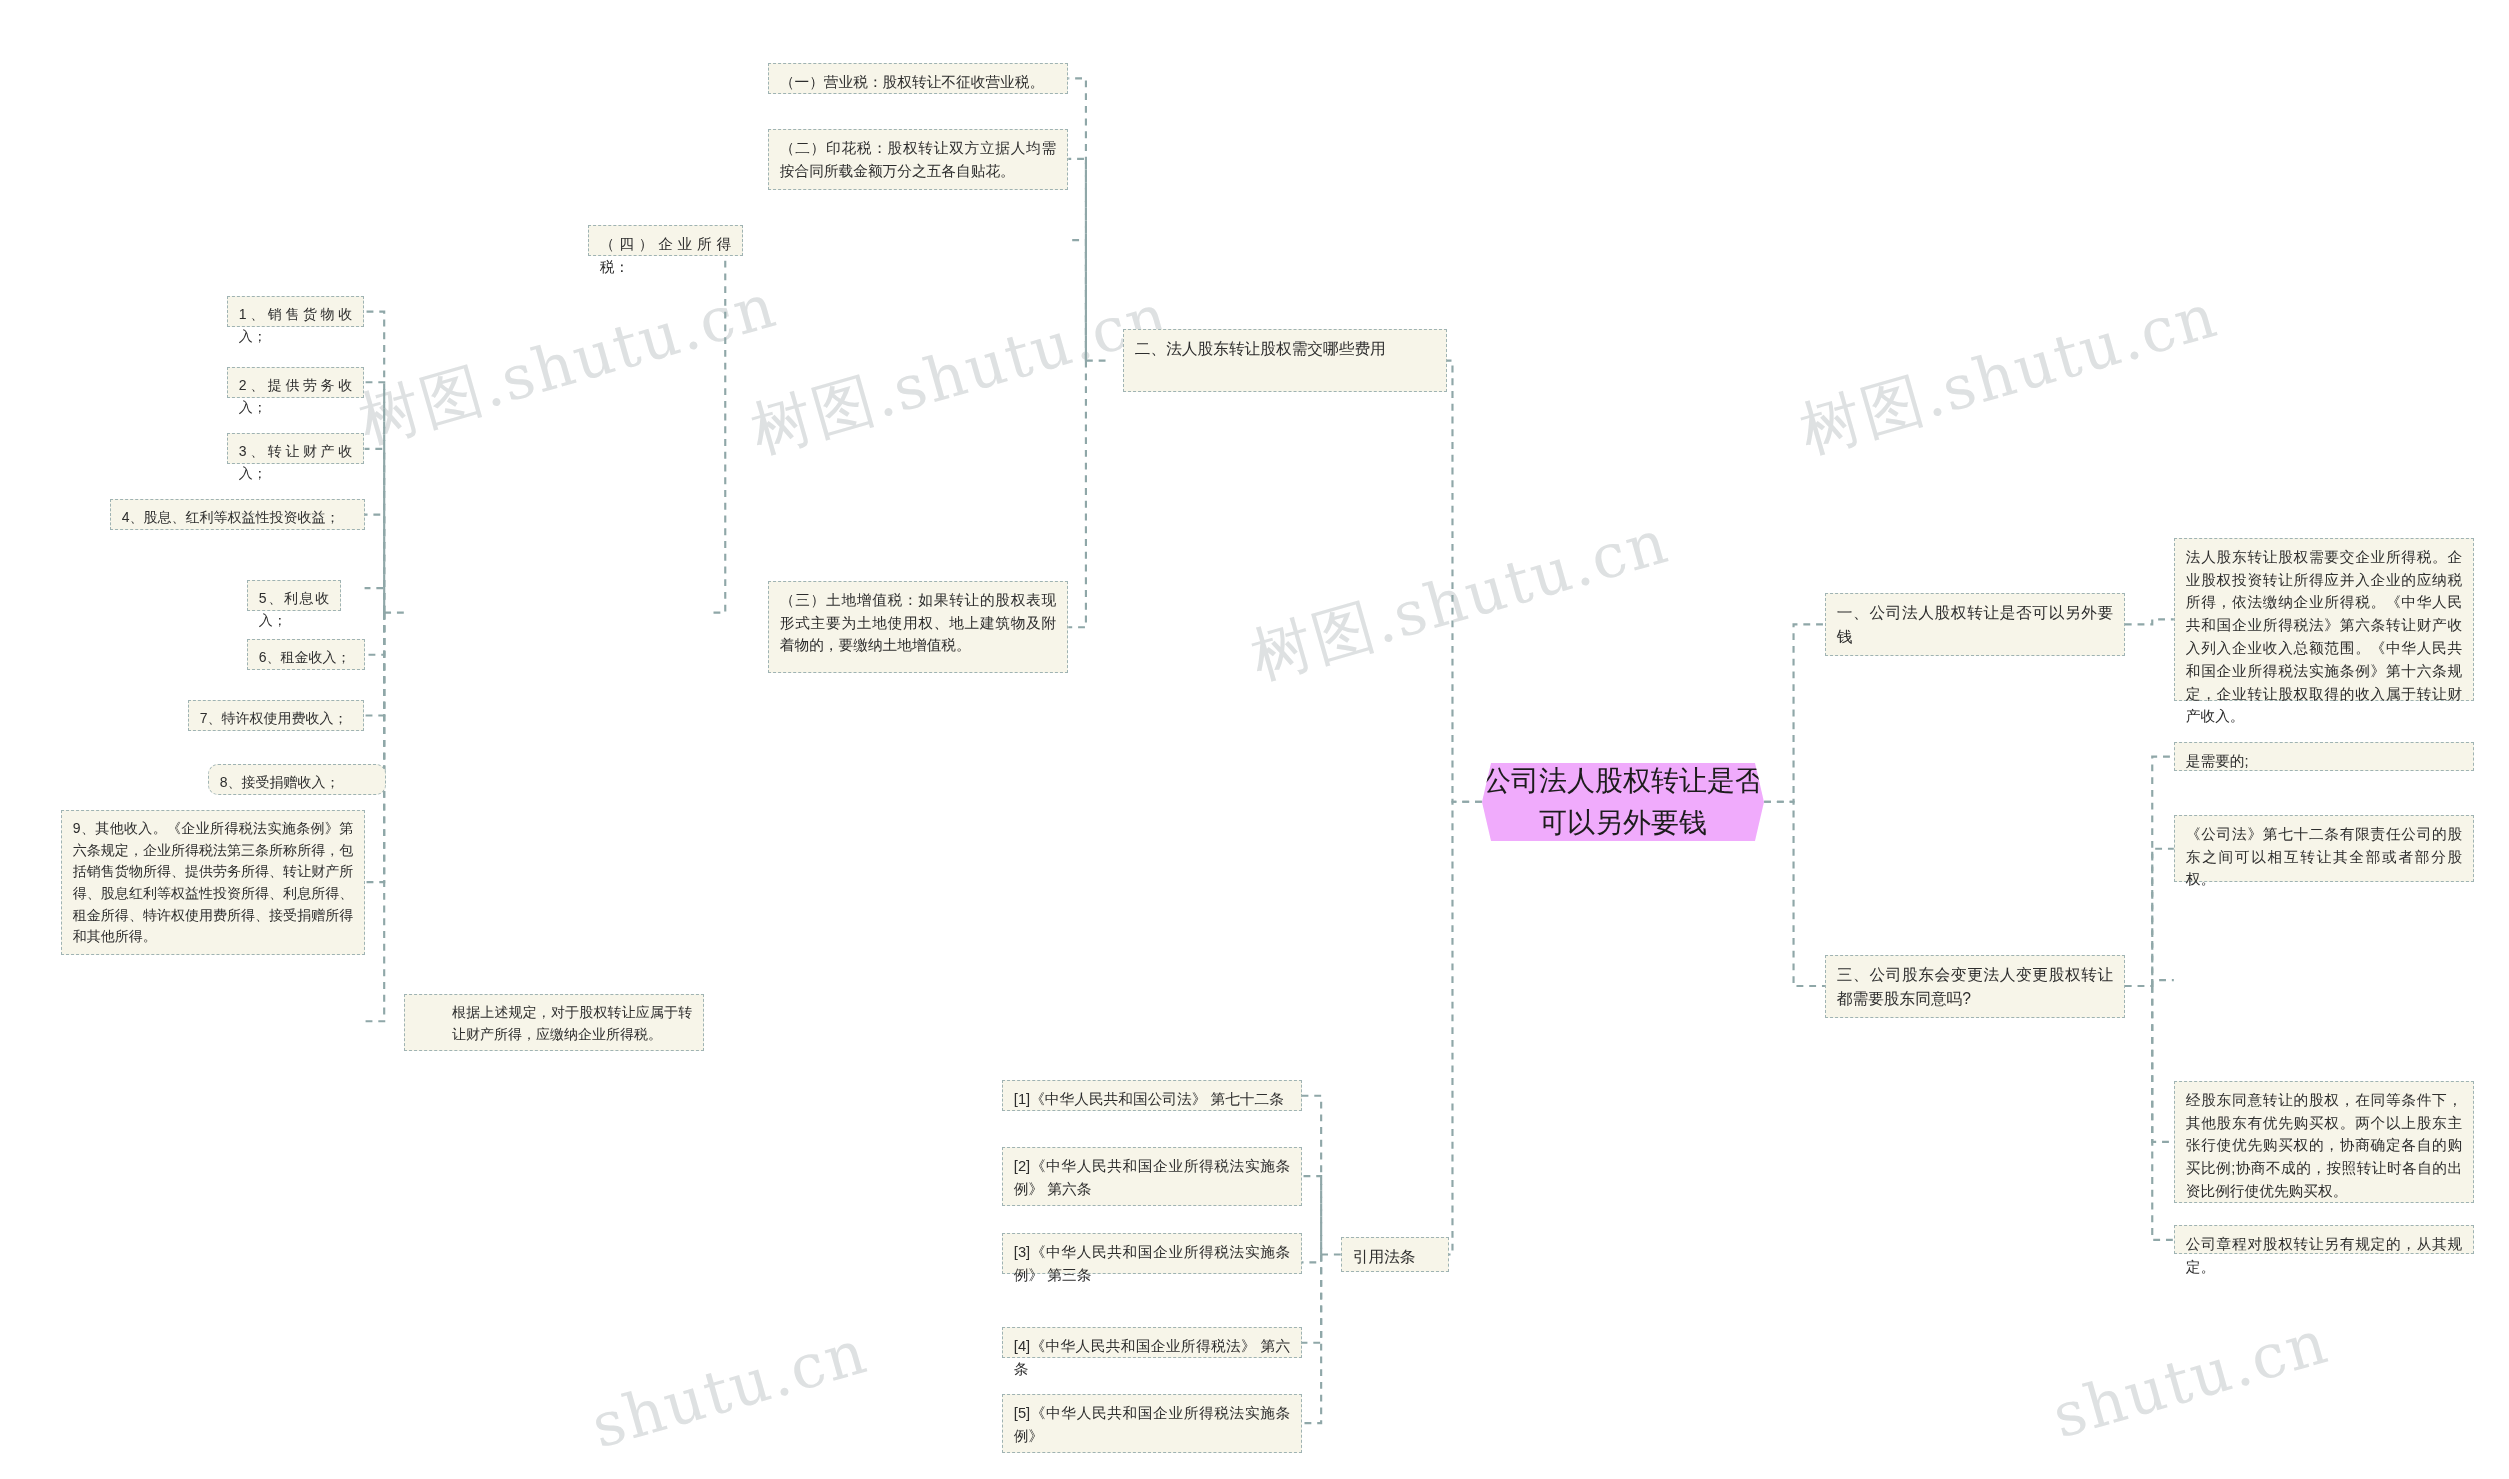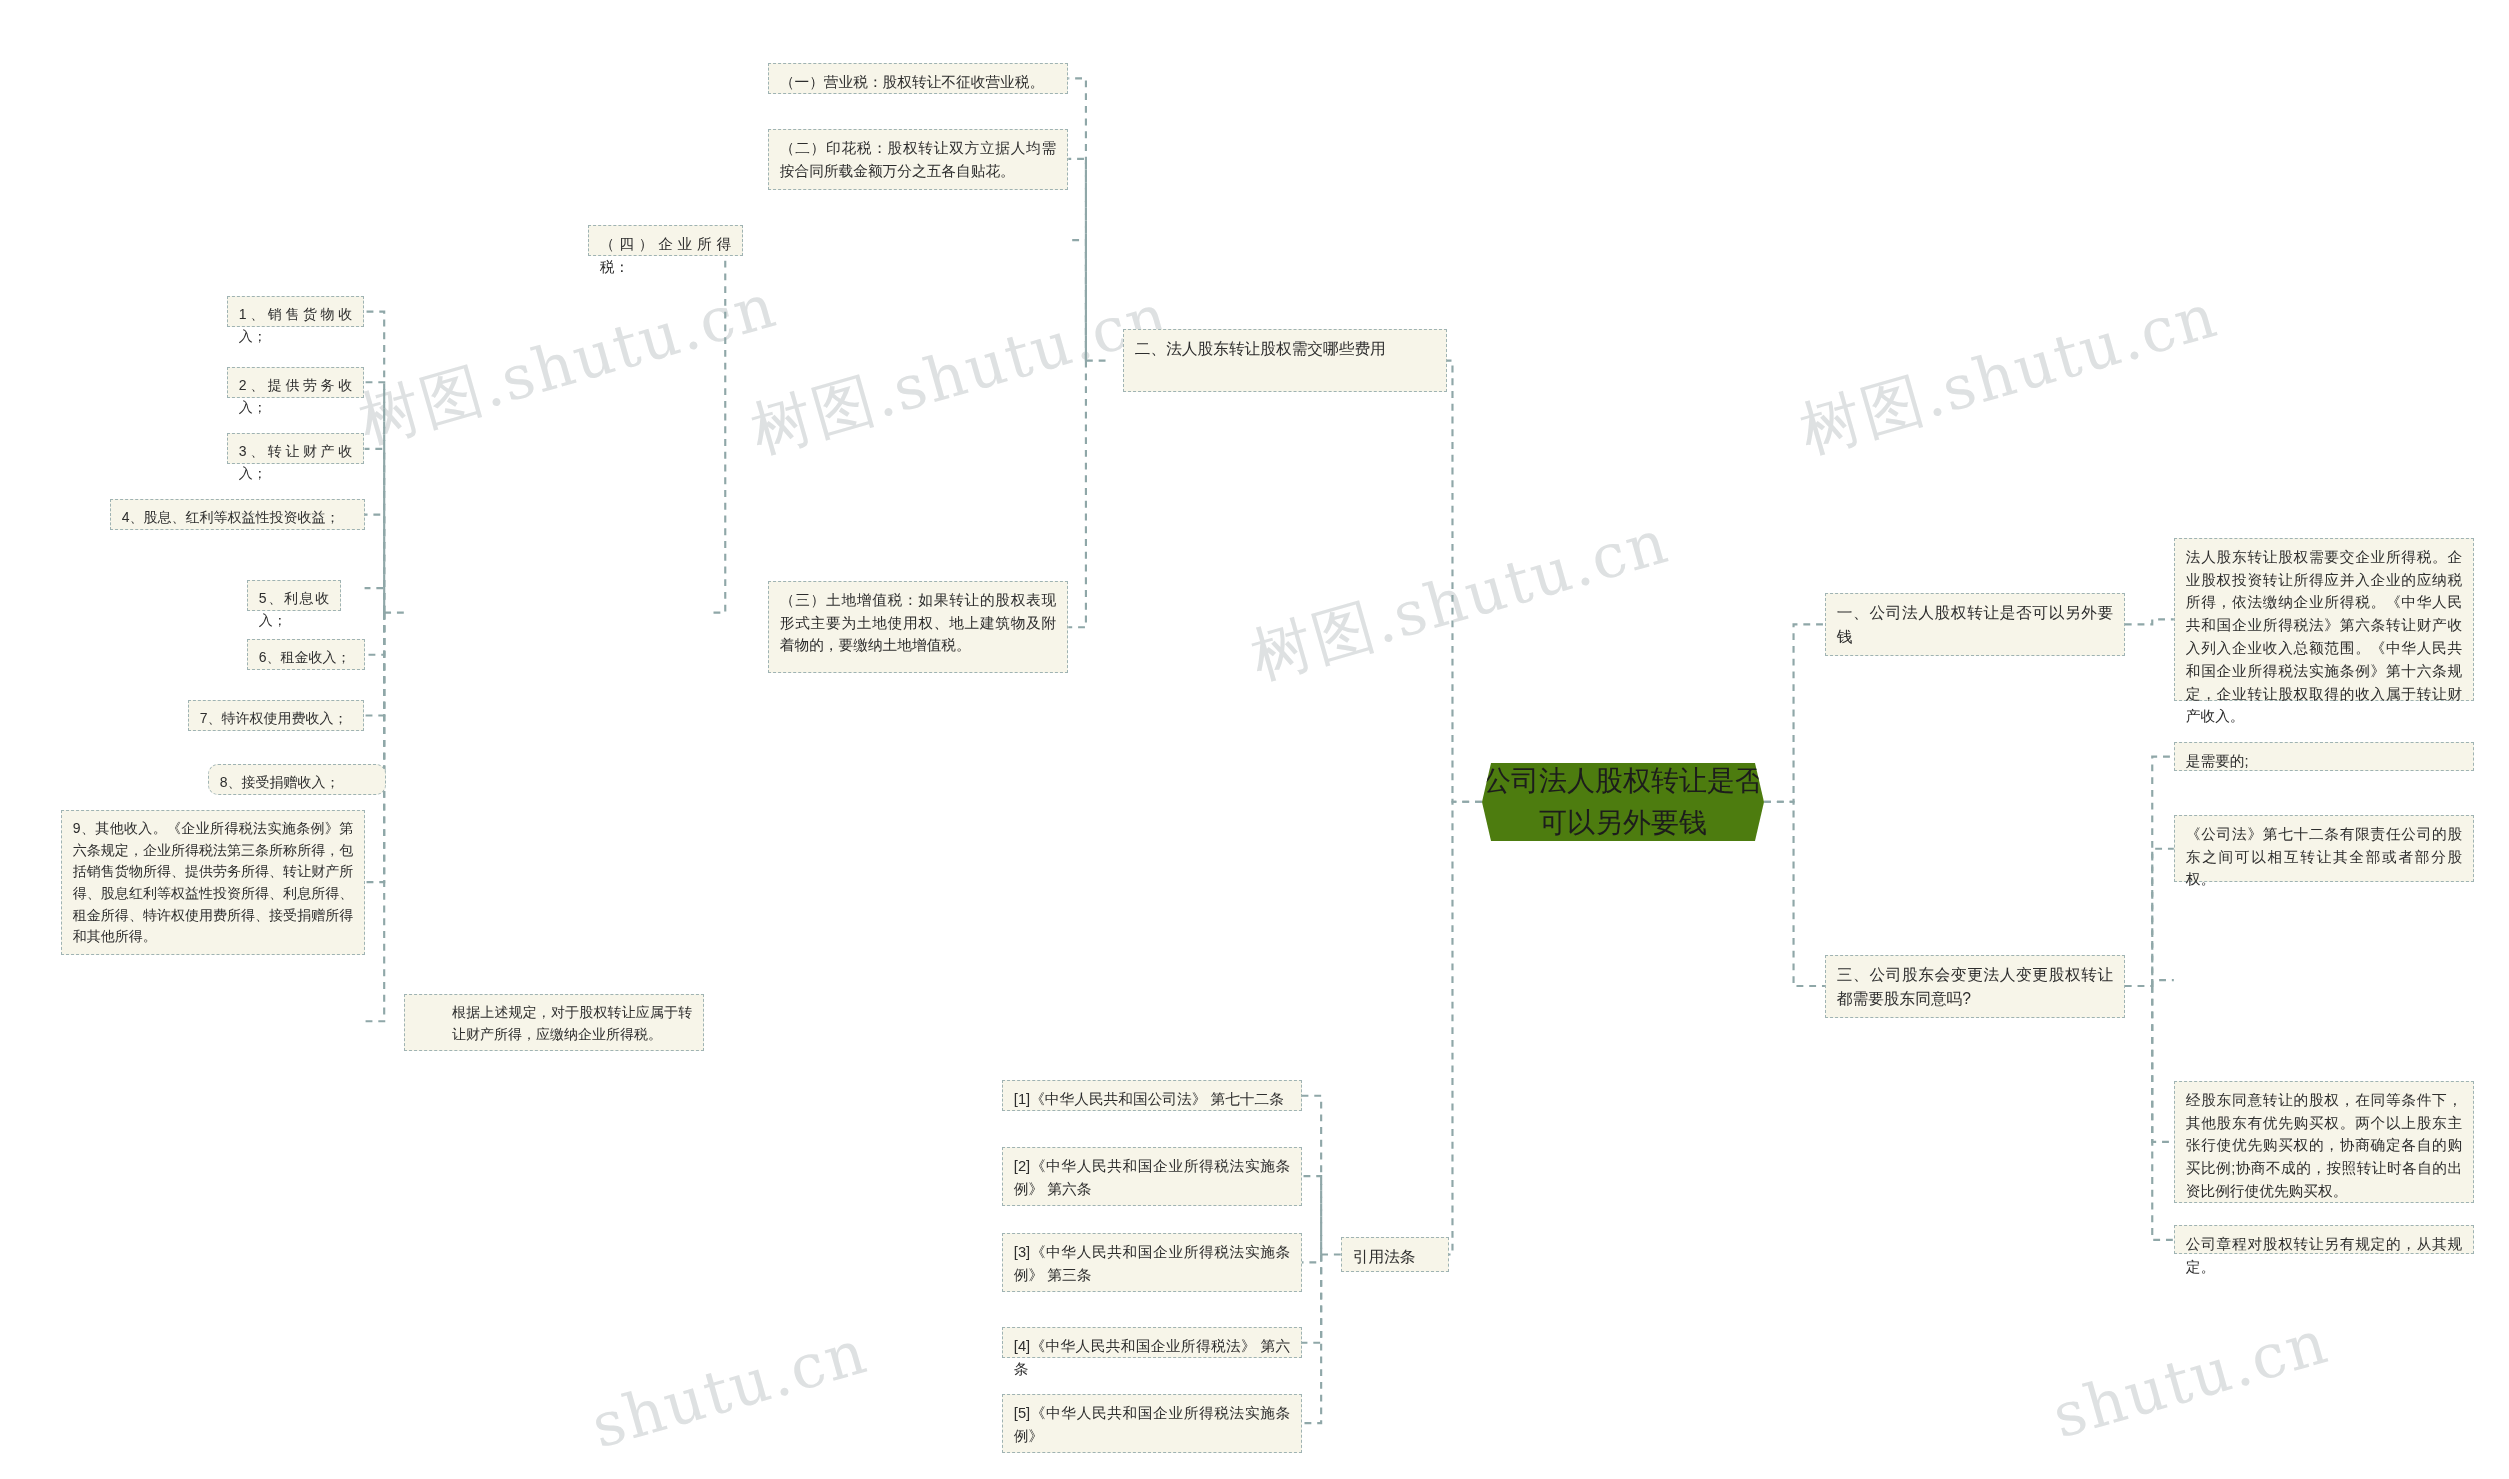--- a/index.html
+++ b/index.html
@@ -37,21 +37,21 @@
     border:1.6px dashed #9fb3b3;
     color:#2d2d2d;
     font-size:15px;
     line-height:1.55;
     padding:6.9px 10.8px;
     text-align:justify;
     word-break:break-all;
     z-index:4;
   }
   .node.center{
-    background:#4d7c0f;
+    background:#f0abfc;
     border:none;
     color:#1c1c1c;
     font-size:28px;
     line-height:1.35;
     text-align:center;
     padding:0;
     display:flex;align-items:center;justify-content:center;
     clip-path:polygon(3.2% 0,96.8% 0,100% 50%,96.8% 100%,3.2% 100%,0 50%);
     z-index:6;
   }
@@ -165,20 +165,20 @@
   <div class="node tiny" style="left:61px;top:810px;width:304px;height:145px;">9、其他收入。《企业所得税法实施条例》第六条规定，企业所得税法第三条所称所得，包括销售货物所得、提供劳务所得、转让财产所得、股息红利等权益性投资所得、利息所得、租金所得、特许权使用费所得、接受捐赠所得和其他所得。</div>
 
   <div class="node tiny" style="left:404px;top:994px;width:300px;height:57px;padding-left:47px;">根据上述规定，对于股权转让应属于转让财产所得，应缴纳企业所得税。</div>
 
   <div class="node topic" style="left:1341px;top:1237px;width:108px;height:35px;">引用法条</div>
 
   <div class="node ref" style="left:1002px;top:1080px;width:300px;height:31px;">[1]《中华人民共和国公司法》 第七十二条</div>
 
   <div class="node ref" style="left:1002px;top:1147px;width:300px;height:59px;">[2]《中华人民共和国企业所得税法实施条例》 第六条</div>
 
-  <div class="node ref" style="left:1002px;top:1233px;width:300px;height:59px;">[3]《中华人民共和国企业所得税法实施条例》 第三条</div>
+  <div class="node ref" style="left:1002px;top:1233px;width:300px;height:41px;">[3]《中华人民共和国企业所得税法实施条例》 第三条</div>
 
   <div class="node ref" style="left:1002px;top:1327px;width:300px;height:31px;">[4]《中华人民共和国企业所得税法》 第六条</div>
 
   <div class="node ref" style="left:1002px;top:1394px;width:300px;height:59px;">[5]《中华人民共和国企业所得税法实施条例》</div>
 
 </div>
 
 
 </body></html>

